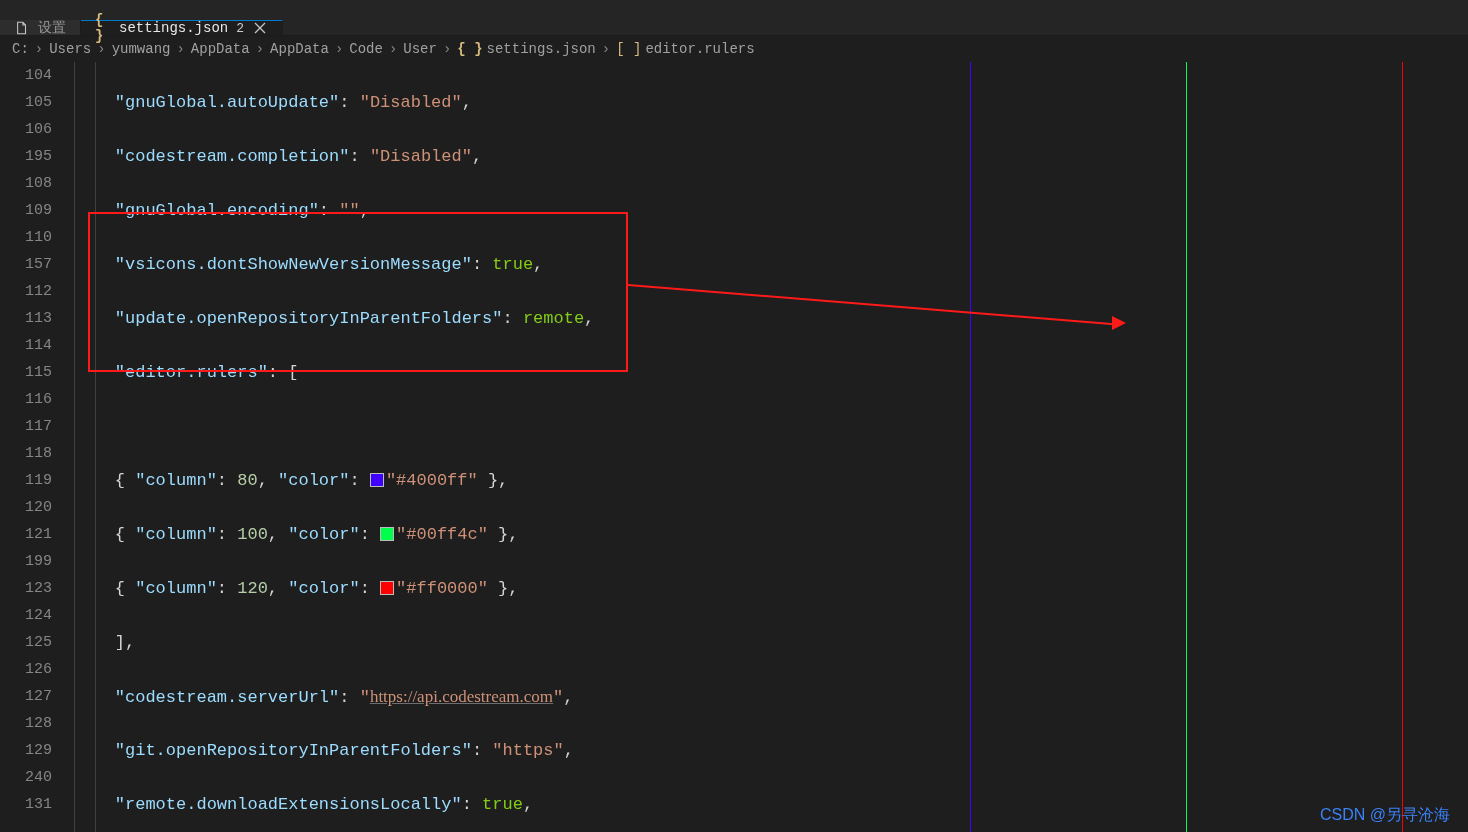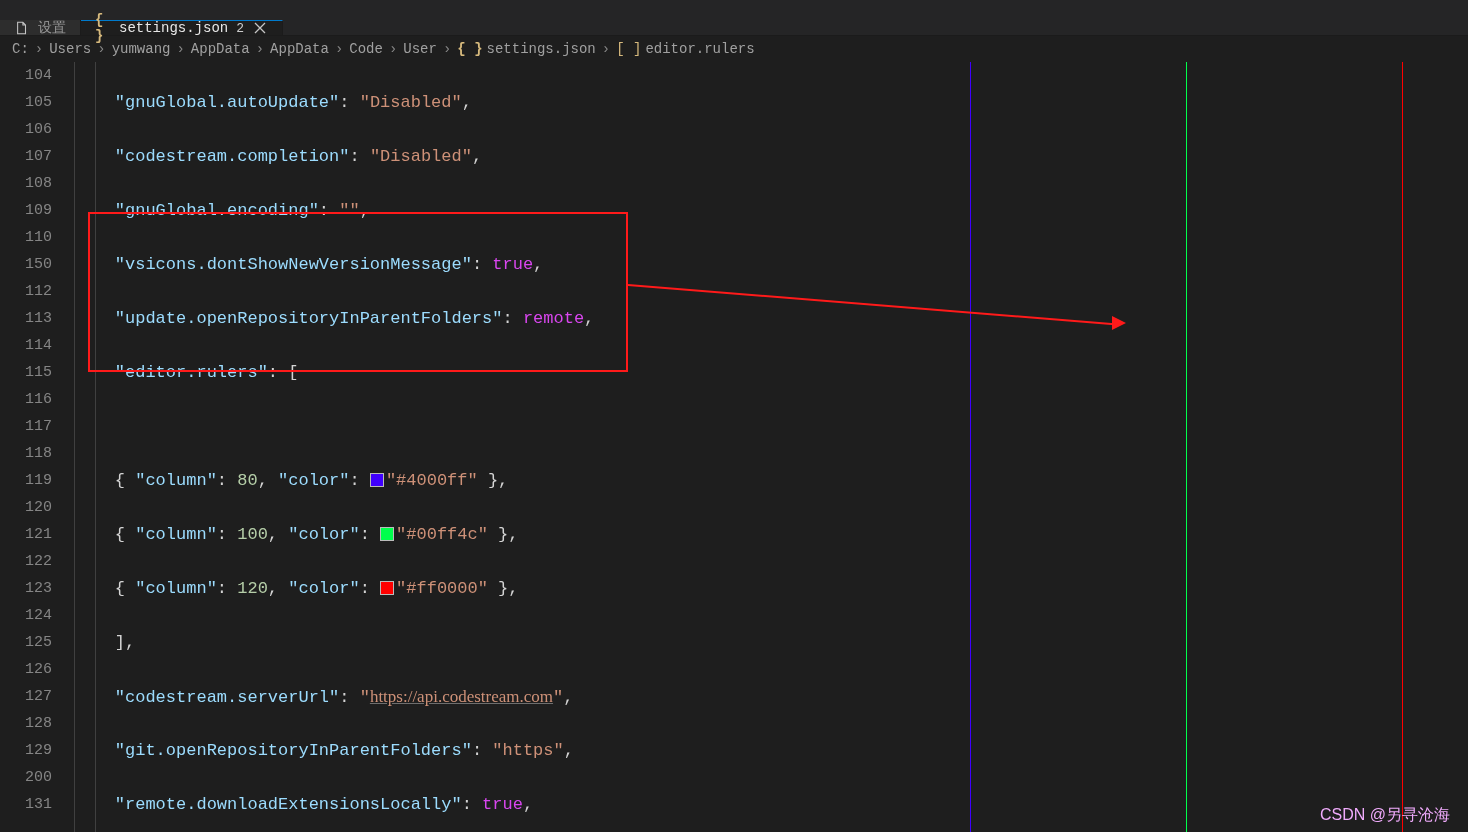--- a/index.html
+++ b/index.html
@@ -69,21 +69,21 @@
     flex:1;
     line-height:27px;
     font-size:17px;
     white-space:pre;
   }
   .line { height:27px; }
   .ln { height:27px; }
   
   .key { color:#9cdcfe; }
   .str { color:#ce9178; }
-  .kw  { color:#d946ef; }
+  .kw  { color:#84cc16; }
   .pun { color:#d4d4d4; }
   .num { color:#b5cea8; }
   .url { color:#ce9178; text-decoration:underline; text-decoration-color:#6e6e6e;font-family:Liberation Serif, serif; }
   .swatch { display:inline-block; width:14px; height:14px; border:1px solid #bbb; vertical-align:-2px; margin-right:2px; }
   
   .ruler { position:absolute; top:0; bottom:0; width:1px; }
   
   .hlbox {
     position:absolute;
     border:2px solid #ff1a1a;
@@ -99,21 +99,21 @@
     position:absolute;
     width:0; height:0;
     border-left:14px solid #ff1a1a;
     border-top:7px solid transparent;
     border-bottom:7px solid transparent;
   }
   
   .watermark {
     position:absolute;
     right:18px; bottom:6px;
-    color:#f0abfc;
+    color:#3b82f6;
     font-size:16px;
     font-family:"Microsoft YaHei",Arial,sans-serif;
   }
   
   .ic { display:inline-flex; align-items:center; justify-content:center; width:16px; height:16px; }
   .jsonbr { color:#d7ba7d; font-weight:bold; font-size:14px; }
   .arrbr  { color:#d7ba7d; font-size:14px; }
   
   .guides { position:absolute; left:74px; top:0; bottom:0; pointer-events:none; }
   .guide { position:absolute; top:0; bottom:0; width:1px; background:#404040; }
@@ -172,44 +172,44 @@
 
   <div class="guides">
     <div class="guide" style="left:0px"></div>
     <div class="guide" style="left:21px"></div>
   </div>
 
   <div class="gutter">
     <div class="ln">104</div>
     <div class="ln">105</div>
     <div class="ln">106</div>
-    <div class="ln">107</div>
+    <div class="ln">195</div>
     <div class="ln">108</div>
     <div class="ln">109</div>
     <div class="ln">110</div>
-    <div class="ln">150</div>
+    <div class="ln">157</div>
     <div class="ln">112</div>
     <div class="ln">113</div>
     <div class="ln">114</div>
     <div class="ln">115</div>
     <div class="ln">116</div>
     <div class="ln">117</div>
     <div class="ln">118</div>
     <div class="ln">119</div>
     <div class="ln">120</div>
     <div class="ln">121</div>
-    <div class="ln">122</div>
+    <div class="ln">199</div>
     <div class="ln">123</div>
     <div class="ln">124</div>
     <div class="ln">125</div>
     <div class="ln">126</div>
     <div class="ln">127</div>
     <div class="ln">128</div>
     <div class="ln">129</div>
-    <div class="ln">200</div>
+    <div class="ln">240</div>
     <div class="ln">131</div>
   </div>
 
   <div class="codecol">
 <div class="line">    <span class="key">"<span>gnuGlobal.autoUpdate</span>"</span><span class="pun">: </span><span class="str">"<span>Disabled</span>"</span><span class="pun">,</span></div>
 <div class="line">    <span class="key">"<span>codestream.completion</span>"</span><span class="pun">: </span><span class="str">"<span>Disabled</span>"</span><span class="pun">,</span></div>
 <div class="line">    <span class="key">"<span>gnuGlobal.encoding</span>"</span><span class="pun">: </span><span class="str">"<span></span>"</span><span class="pun">,</span></div>
 <div class="line">    <span class="key">"<span>vsicons.dontShowNewVersionMessage</span>"</span><span class="pun">: </span><span class="kw">true</span><span class="pun">,</span></div>
 <div class="line">    <span class="key">"<span>update.openRepositoryInParentFolders</span>"</span><span class="pun">: </span><span class="kw">remote</span><span class="pun">,</span></div>
 <div class="line">    <span class="key">"<span>editor.rulers</span>"</span><span class="pun">: [</span></div>

